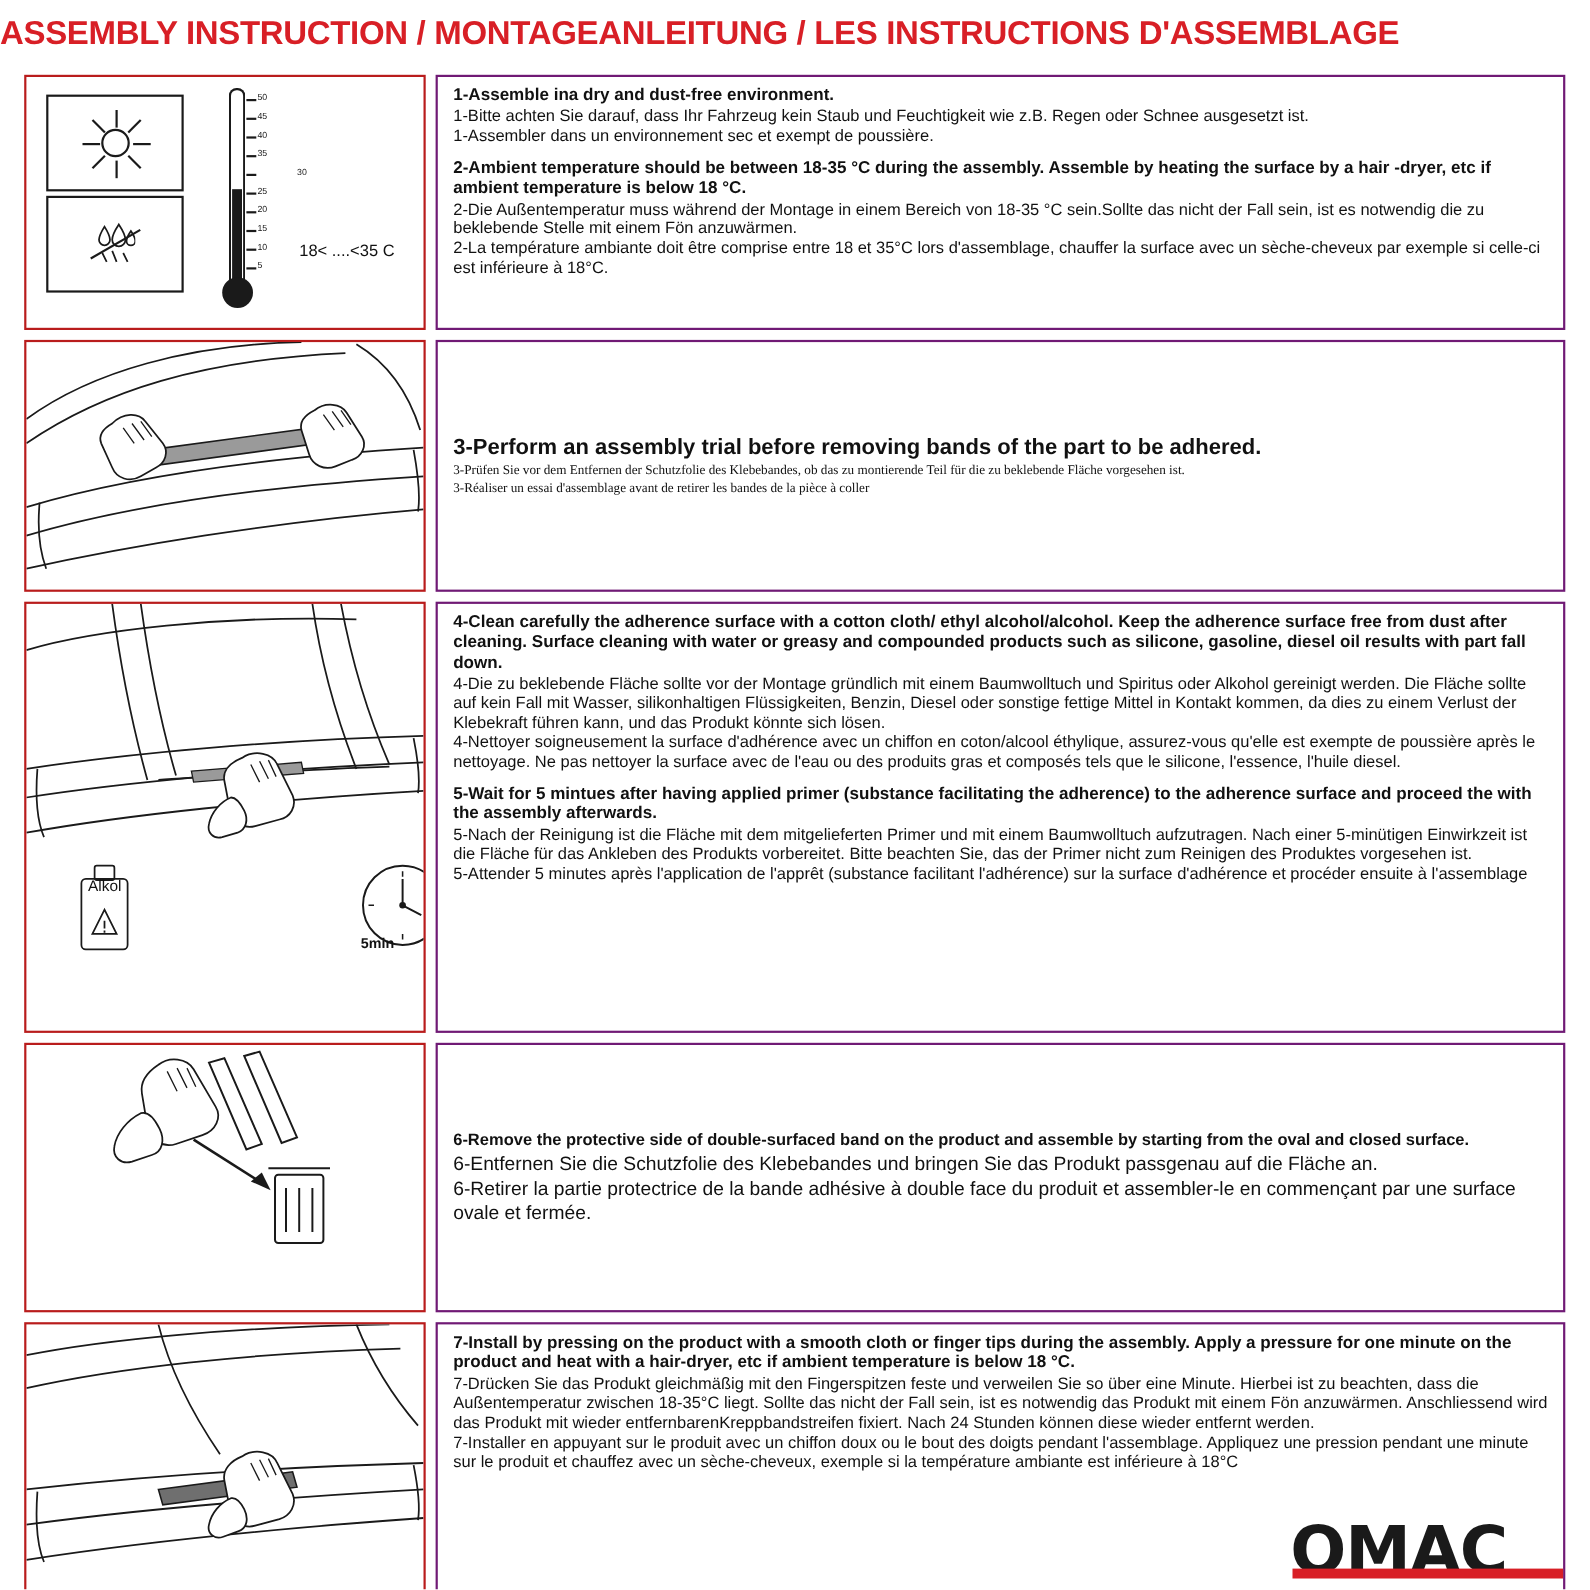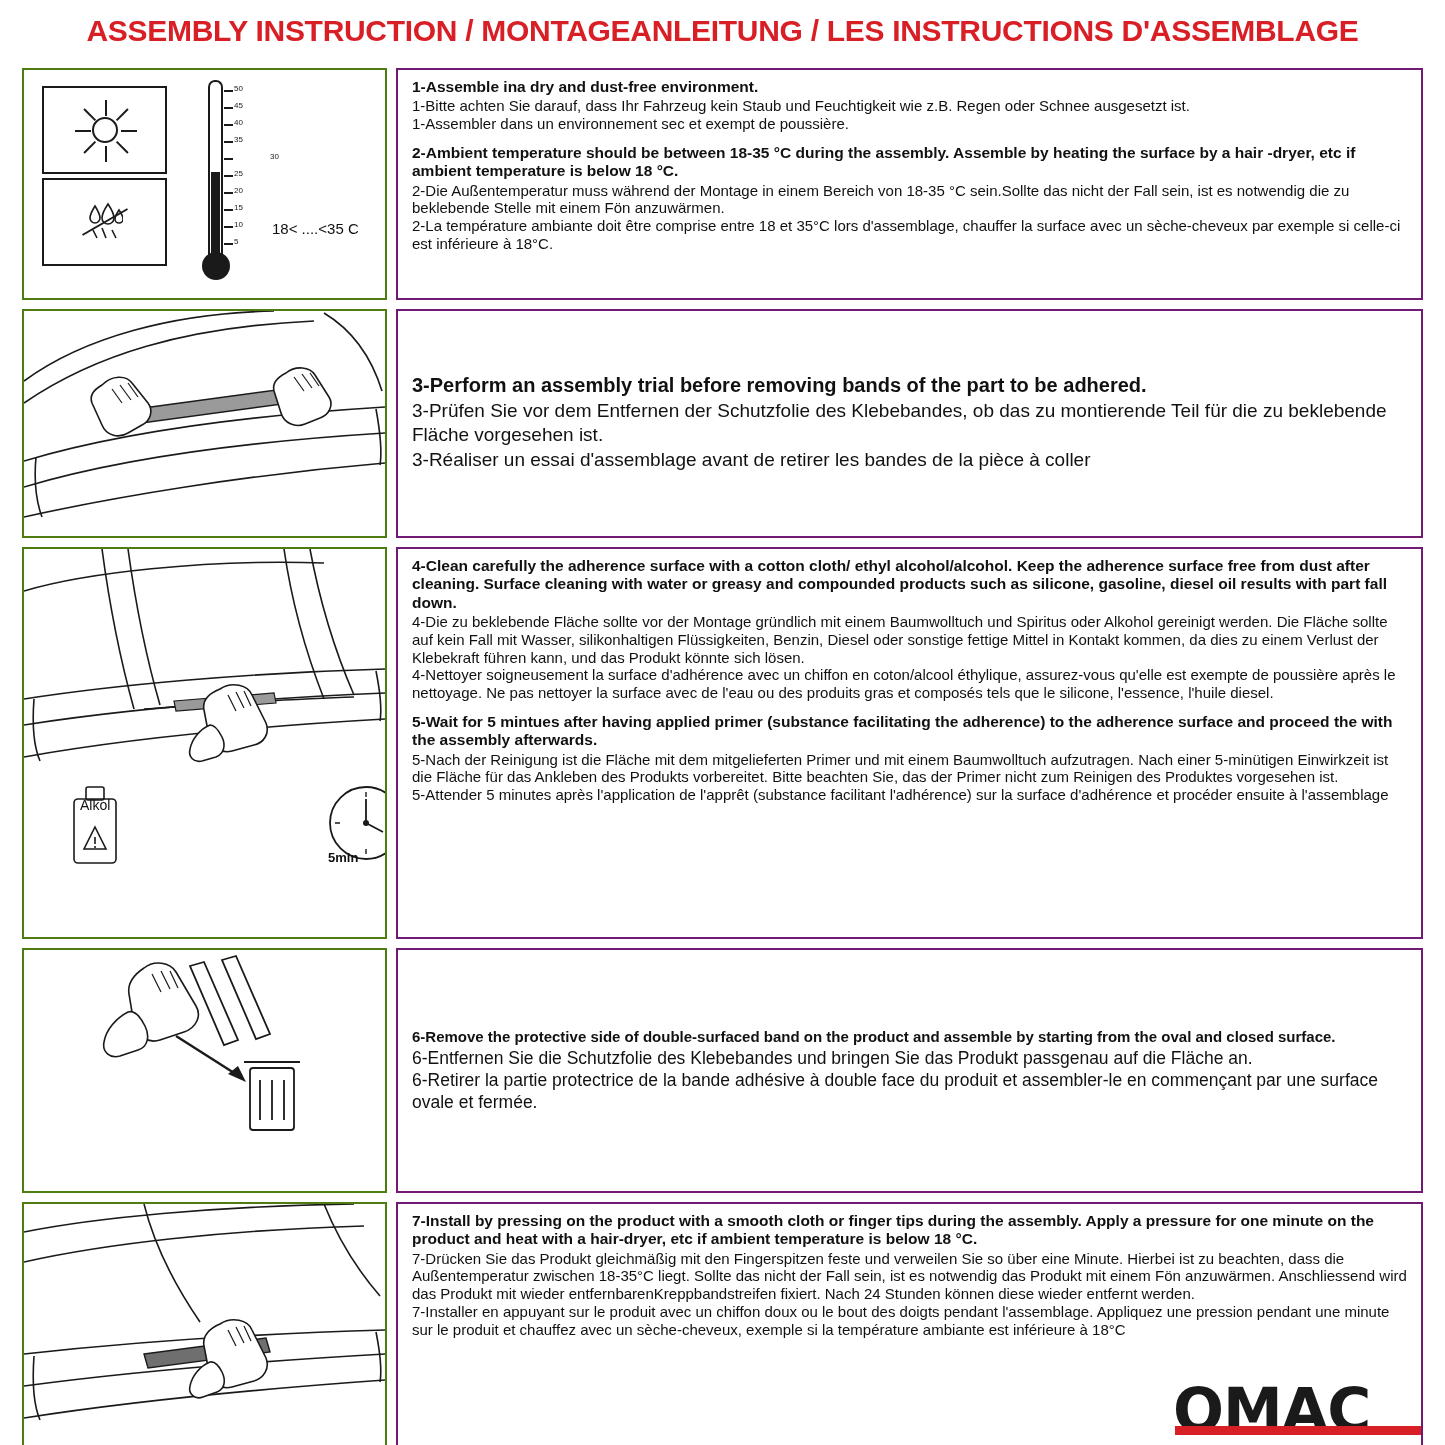--- a/index.html
+++ b/index.html
@@ -11,42 +11,42 @@
   }
   #page {
     position: relative;
     width: 1445px; height: 1445px;
     background: #ffffff;
     overflow: hidden;
   }
   
   .title {
     position: absolute;
-    top: 14px; left: 0; width: 1445px;
+    top: 14px; left: 0; width: 1192px;
     text-align: center;
     font-size: 30px;
     font-weight: bold;
     color: #d81f26;
     letter-spacing: -0.3px;
     white-space: nowrap;
   }
   
   .grid {
     position: absolute;
     top: 68px; left: 22px;
     width: 1401px;
   }
   .row {
     display: flex;
     width: 100%;
     margin-bottom: 9px;
   }
   .cell-img {
     width: 365px;
-    border: 2px solid #4d7c0f;
+    border: 2px solid #b91c1c;
     position: relative;
     background: #fff;
     flex: 0 0 365px;
   }
   .cell-txt {
     flex: 1 1 auto;
     border: 2px solid #701a75;
     margin-left: 9px;
     background: #fff;
     padding: 8px 12px 8px 14px;
@@ -68,21 +68,21 @@
   .de, .fr {
     font-size: 15px;
     color: #111;
     line-height: 1.19;
     margin: 0;
   }
   .blk { margin-bottom: 11px; }
   .blk:last-child { margin-bottom: 0; }
 
   .big .en { font-size: 20px; }
-  .big .de, .big .fr { font-size: 19px; line-height: 1.3; }
+  .big .de, .big .fr { font-size: 12px; line-height: 1.3; font-family: Liberation Serif, serif; }
 
   .mid .en { font-size: 15px; }
   .mid .de, .mid .fr { font-size: 17.5px; line-height: 1.26; }
 
   .vcenter { display: flex; flex-direction: column; justify-content: center; height: 100%; }
 
   
   .sunbox {
     position: absolute; left: 18px; top: 16px;
     width: 125px; height: 88px;

